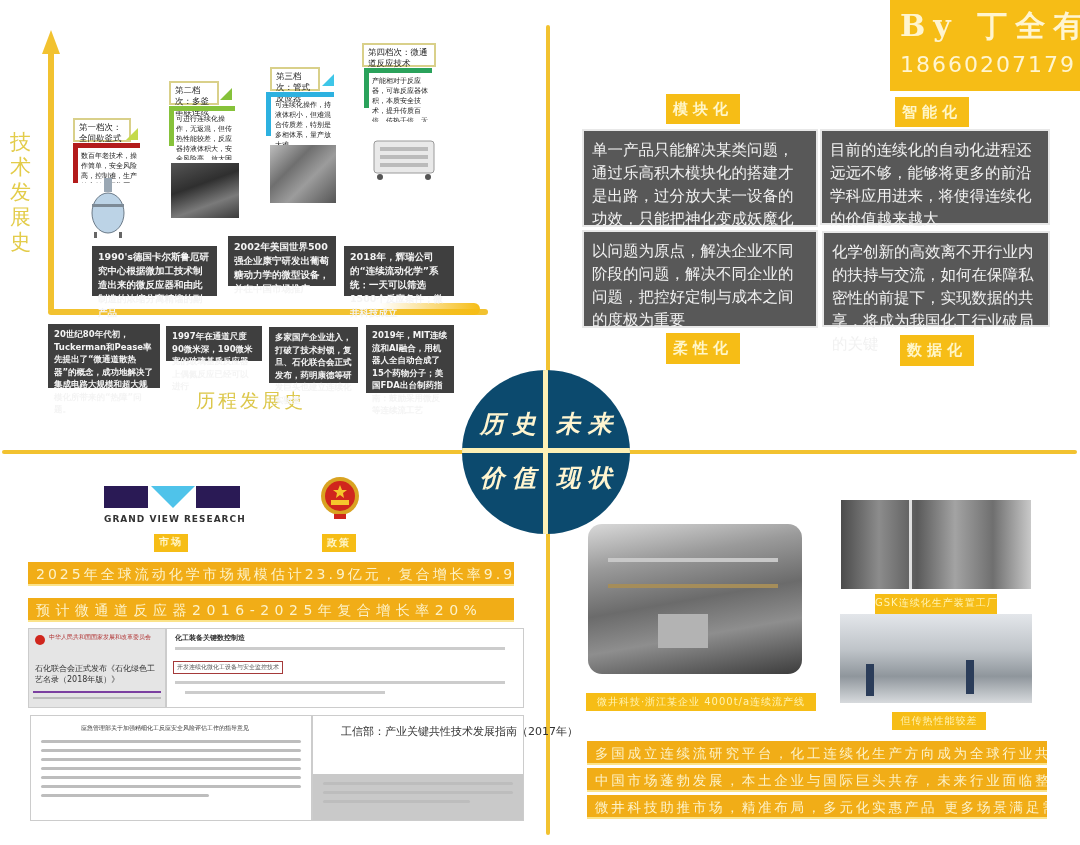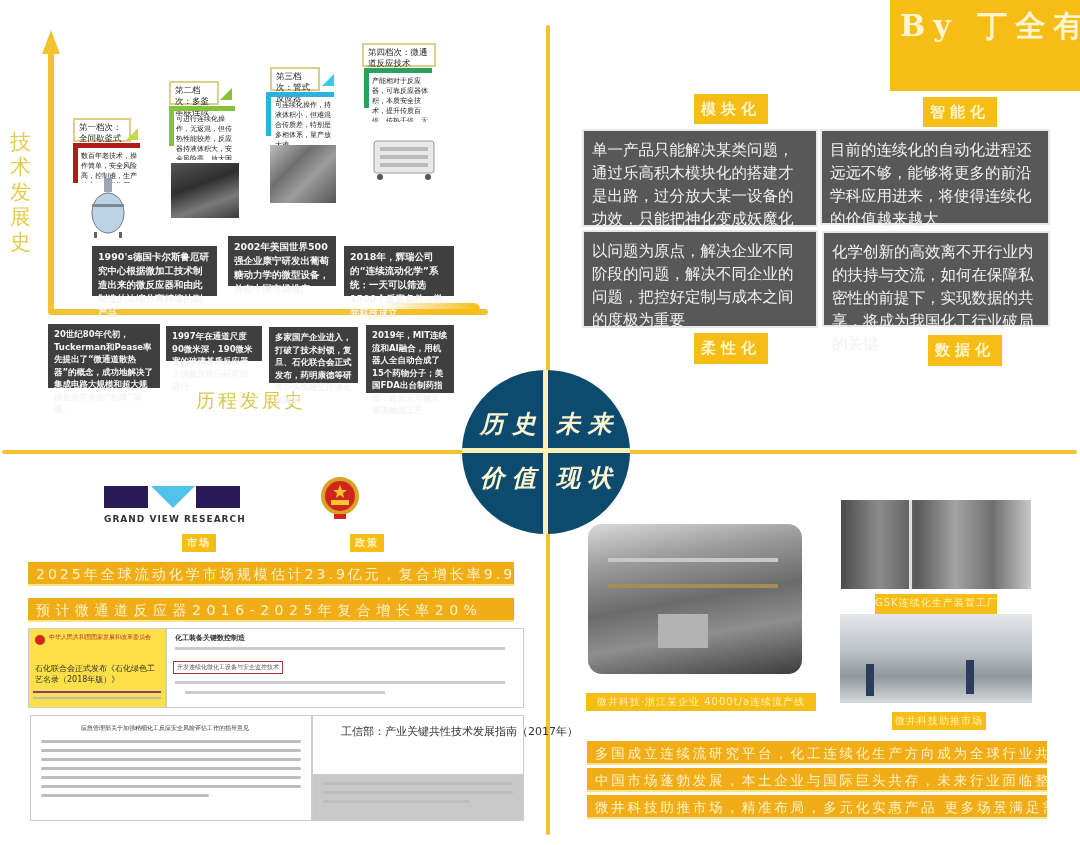--- a/index.html
+++ b/index.html
@@ -2,21 +2,21 @@
 <html><head>
 <meta charset="utf-8">
 <style>
   html,body{margin:0;padding:0;background:#fff;}
   body{width:1080px;height:845px;position:relative;overflow:hidden;font-family:"DejaVu Sans","Liberation Sans",sans-serif;}
   .abs{position:absolute;}
   .yline-h{position:absolute;height:5px;background:#f2c230;border-radius:3px;}
   .yline-v{position:absolute;width:5px;background:#f2c230;border-radius:3px;}
   .dark{position:absolute;background:#3f3f3f;color:#f4f4f4;font-size:9.5px;line-height:14px;padding:4px 6px;box-sizing:border-box;font-weight:bold;}
   .darkbig{position:absolute;background:#585858;color:#f1f1f1;font-size:15.5px;line-height:23px;padding:8px 8px;box-sizing:border-box;border:2px solid #e8e8e8;}
-  .ylab{position:absolute;background:#f6bd16;color:#fff6c8;text-align:center;font-weight:bold;letter-spacing:5px;box-sizing:border-box;margin-left:28px;}
+  .ylab{position:absolute;background:#f6bd16;color:#fff6c8;text-align:center;font-weight:bold;letter-spacing:5px;box-sizing:border-box;}
   .band{position:absolute;background:#f1ad17;color:#fdf2c8;font-size:14px;line-height:24px;height:24px;letter-spacing:3px;padding-left:8px;box-sizing:border-box;white-space:nowrap;overflow:hidden;border-bottom:2px solid #fbe38a;}
   .stagebox{position:absolute;border:2px solid #d9d08a;background:#fff;font-size:8.5px;line-height:11px;padding:2px 4px;box-sizing:border-box;font-family:"DejaVu Serif",serif;color:#222;}
   .lbar{position:absolute;}
   .stagetext{position:absolute;font-size:7px;line-height:10px;color:#222;}
   .photo{position:absolute;overflow:hidden;}
   .tri{position:absolute;width:0;height:0;border-left:12px solid transparent;border-bottom:12px solid #86c23a;}
   .doc{position:absolute;background:#fff;border:1px solid #ccc;box-sizing:border-box;}
   .docline{height:3px;background:#bdbdbd;margin:6px 10px;border-radius:2px;}
   .cap{position:absolute;background:#f6bd16;color:#fff2b0;font-size:10px;line-height:18px;height:18px;text-align:center;letter-spacing:1px;box-sizing:border-box;white-space:nowrap;overflow:hidden;}
 </style>
@@ -30,20 +30,21 @@
   <div class="abs" style="left:81px;top:0;width:5px;height:164px;background:#fdf0b5;"></div>
   <div class="abs" style="left:0;top:78px;width:168px;height:5px;background:#fdf0b5;"></div>
   <div class="abs" style="left:18px;top:38px;font-size:24px;color:#fff5d0;letter-spacing:8px;font-family:'DejaVu Serif',serif;font-style:italic;font-weight:bold;">历史</div>
   <div class="abs" style="left:94px;top:38px;font-size:24px;color:#fff5d0;letter-spacing:8px;font-family:'DejaVu Serif',serif;font-style:italic;font-weight:bold;">未来</div>
   <div class="abs" style="left:18px;top:92px;font-size:24px;color:#fff5d0;letter-spacing:8px;font-family:'DejaVu Serif',serif;font-style:italic;font-weight:bold;">价值</div>
   <div class="abs" style="left:94px;top:92px;font-size:24px;color:#fff5d0;letter-spacing:8px;font-family:'DejaVu Serif',serif;font-style:italic;font-weight:bold;">现状</div>
 </div>
 
 <div class="abs" style="left:890px;top:0;width:190px;height:91px;background:#f6bd16;">
   <div class="abs" style="left:10px;top:6px;font-size:30px;color:#fff5d0;letter-spacing:8px;font-family:'DejaVu Serif',serif;font-weight:bold;white-space:nowrap;">By 丁全有</div>
+  <div class="abs" style="left:10px;top:52px;font-size:22px;color:#fff5d0;letter-spacing:2px;">18660207179</div>
 </div>
 
 <div class="yline-v" style="left:48px;top:50px;height:262px;width:6px;"></div>
 <div class="abs" style="left:42px;top:30px;width:0;height:0;border-left:9px solid transparent;border-right:9px solid transparent;border-bottom:24px solid #f2c230;"></div>
 <div class="abs" style="left:10px;top:130px;width:22px;font-size:21px;line-height:25px;color:#e3cc4a;word-break:break-all;">技术发展史</div>
 
 <div class="yline-h" style="left:48px;top:309px;width:440px;height:6px;"></div>
 <div class="abs" style="left:380px;top:303px;width:100px;height:12px;background:linear-gradient(90deg,rgba(246,189,22,0),#f6bd16);border-radius:0 8px 8px 0;"></div>
 <div class="abs" style="left:196px;top:388px;font-size:19px;color:#dcc74a;letter-spacing:3px;">历程发展史</div>
 
@@ -116,37 +117,37 @@
 <div class="darkbig" style="left:822px;top:231px;width:228px;height:96px;">化学创新的高效离不开行业内的扶持与交流，如何在保障私密性的前提下，实现数据的共享，将成为我国化工行业破局的关键</div>
 <div class="ylab" style="left:666px;top:333px;width:74px;height:31px;font-size:15px;line-height:31px;">柔性化</div>
 <div class="ylab" style="left:900px;top:335px;width:74px;height:31px;font-size:15px;line-height:31px;">数据化</div>
 
 <div class="abs" style="left:104px;top:486px;width:136px;height:40px;">
   <div class="abs" style="left:0;top:0;width:44px;height:22px;background:#2a1a55;"></div>
   <div class="abs" style="left:47px;top:0;width:0;height:0;border-left:22px solid transparent;border-right:22px solid transparent;border-top:22px solid #4fc3ea;"></div>
   <div class="abs" style="left:92px;top:0;width:44px;height:22px;background:#2a1a55;"></div>
   <div class="abs" style="left:0;top:28px;font-size:9px;letter-spacing:1px;color:#333;font-weight:bold;white-space:nowrap;">GRAND VIEW RESEARCH</div>
 </div>
-<div class="ylab" style="left:154px;top:534px;width:34px;height:18px;font-size:10px;line-height:18px;letter-spacing:2px;">市场</div>
+<div class="ylab" style="left:154px;top:534px;width:34px;height:18px;font-size:10px;line-height:18px;letter-spacing:2px;font-family:Liberation Mono, monospace;">市场</div>
 
 <div class="abs" style="left:319px;top:476px;width:42px;height:44px;">
   <svg width="42" height="44" viewBox="0 0 42 44">
       <circle cx="21" cy="20" r="19" fill="#d9a321"></circle>
       <circle cx="21" cy="20" r="15" fill="#d0261d"></circle>
       <polygon points="21,9 23,14 28,14 24,17 25,22 21,19 17,22 18,17 14,14 19,14" fill="#f5c62c"></polygon>
       <rect x="12" y="24" width="18" height="5" fill="#f5c62c"></rect>
       <rect x="15" y="38" width="12" height="5" fill="#d0261d"></rect>
     </svg>
 </div>
 <div class="ylab" style="left:322px;top:534px;width:34px;height:18px;font-size:10px;line-height:18px;letter-spacing:2px;">政策</div>
 
 <div class="band" style="left:28px;top:562px;width:486px;">2025年全球流动化学市场规模估计23.9亿元，复合增长率9.9%</div>
 <div class="band" style="left:28px;top:598px;width:486px;letter-spacing:5.5px;">预计微通道反应器2016-2025年复合增长率20%</div>
 
-<div class="doc" style="left:28px;top:628px;width:138px;height:80px;background:#fde047;">
+<div class="doc" style="left:28px;top:628px;width:138px;height:80px;background:#e5e5e5;">
   <div class="abs" style="left:6px;top:6px;width:10px;height:10px;border-radius:50%;background:#d0261d;"></div>
   <div class="abs" style="left:20px;top:4px;font-size:6px;color:#b03030;white-space:nowrap;">中华人民共和国国家发展和改革委员会</div>
   <div class="abs" style="left:6px;top:34px;width:126px;font-size:8px;line-height:11px;color:#333;">石化联合会正式发布《石化绿色工艺名录（2018年版）》</div>
   <div class="abs" style="left:4px;top:62px;width:128px;height:2px;background:#7b3fa0;"></div>
   <div class="abs" style="left:4px;top:68px;width:128px;height:2px;background:#bbb;"></div>
 </div>
 <div class="doc" style="left:166px;top:628px;width:358px;height:80px;">
   <div class="abs" style="left:8px;top:4px;font-size:7px;color:#333;font-weight:bold;">化工装备关键数控制造</div>
   <div class="abs" style="left:8px;top:18px;width:330px;height:3px;background:#ccc;"></div>
   <div class="abs" style="left:6px;top:32px;font-size:6px;color:#555;border:1.5px solid #a53a3a;padding:1px 3px;">开发连续化微化工设备与安全监控技术</div>
@@ -183,17 +184,17 @@
 
 <div class="photo" style="left:841px;top:500px;width:190px;height:89px;background:linear-gradient(90deg,#4b4b4b 0%,#8c8c8c 20%,#5a5a5a 40%,#a3a3a3 60%,#6f6f6f 80%,#c9c9c9 100%);">
   <div class="abs" style="left:68px;top:0;width:3px;height:89px;background:#e0e0e0;"></div>
 </div>
 <div class="cap" style="left:875px;top:594px;width:122px;height:28px;">GSK连续化生产装置工厂</div>
 
 <div class="photo" style="left:840px;top:614px;width:192px;height:89px;background:linear-gradient(180deg,#e3e6ea 0%,#bfc4c9 40%,#8f969c 70%,#d7dadd 100%);">
   <div class="abs" style="left:26px;top:50px;width:8px;height:32px;background:#2b3d5a;"></div>
   <div class="abs" style="left:126px;top:46px;width:8px;height:34px;background:#2b3d5a;"></div>
 </div>
-<div class="cap" style="left:892px;top:712px;width:94px;height:18px;">微井科技助推市场</div>
+<div class="cap" style="left:892px;top:712px;width:94px;height:18px;">但传热性能较差</div>
 
 <div class="band" style="left:587px;top:741px;width:460px;font-size:13.5px;letter-spacing:2.8px;">多国成立连续流研究平台，化工连续化生产方向成为全球行业共识</div>
 <div class="band" style="left:587px;top:768px;width:460px;font-size:13.5px;letter-spacing:2.8px;">中国市场蓬勃发展，本土企业与国际巨头共存，未来行业面临整合</div>
 <div class="band" style="left:587px;top:795px;width:460px;font-size:13.5px;letter-spacing:2.8px;">微井科技助推市场，精准布局，多元化实惠产品 更多场景满足需求</div>
 
 </body></html>

